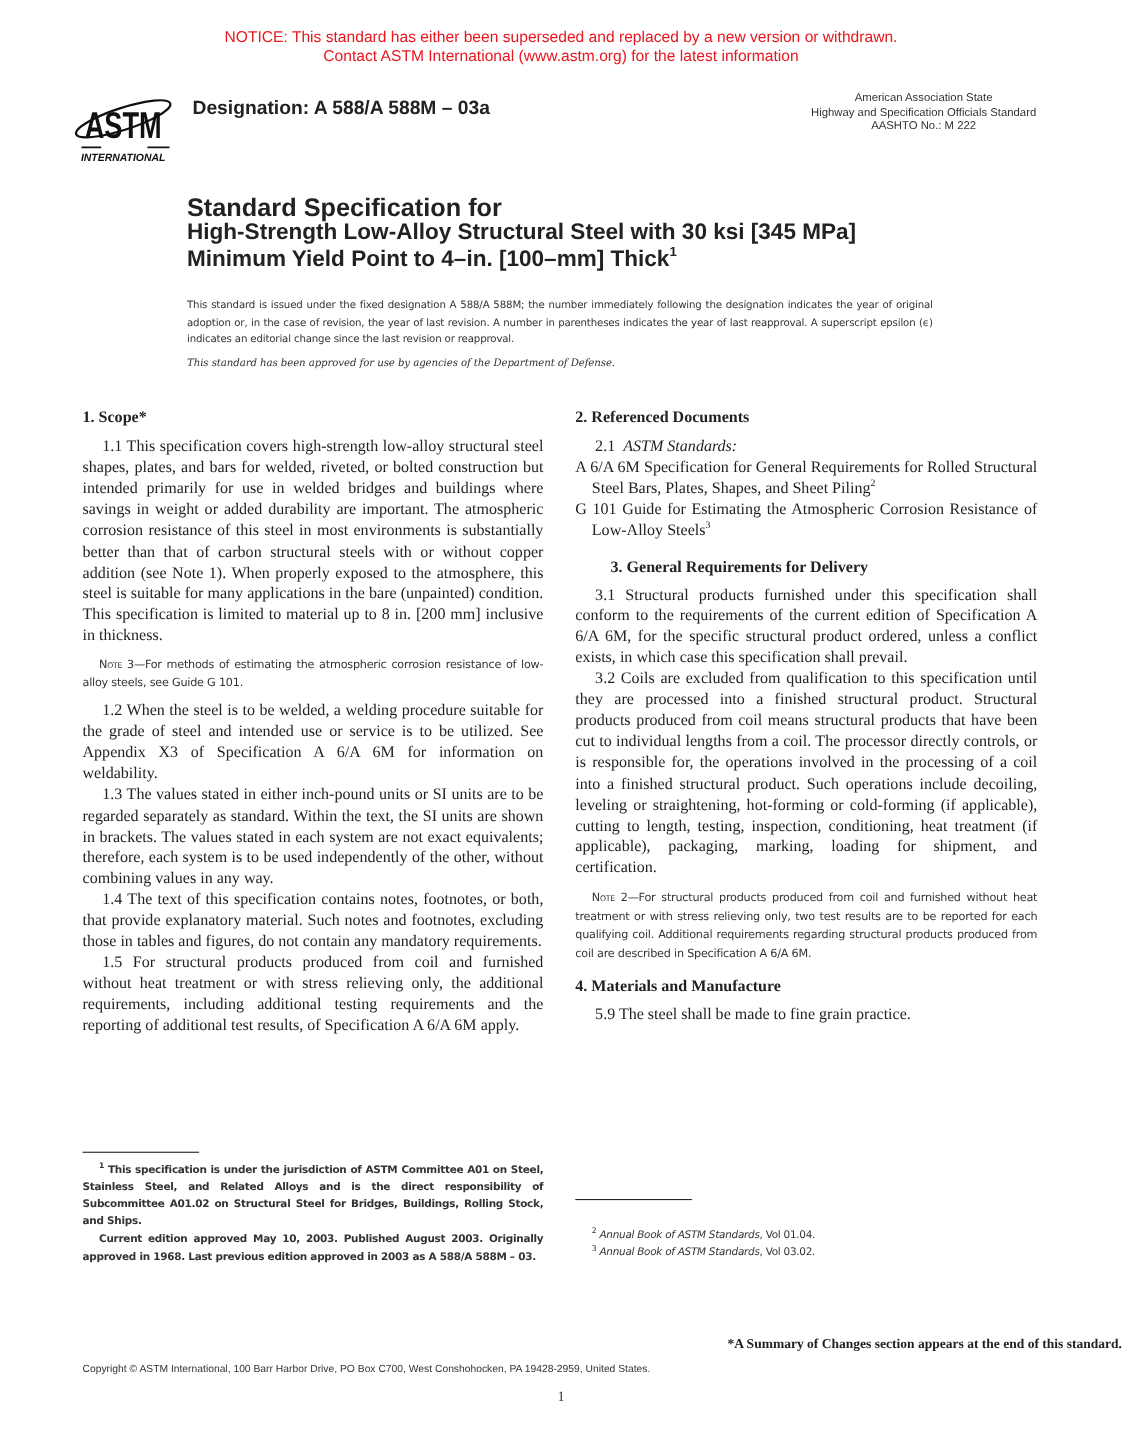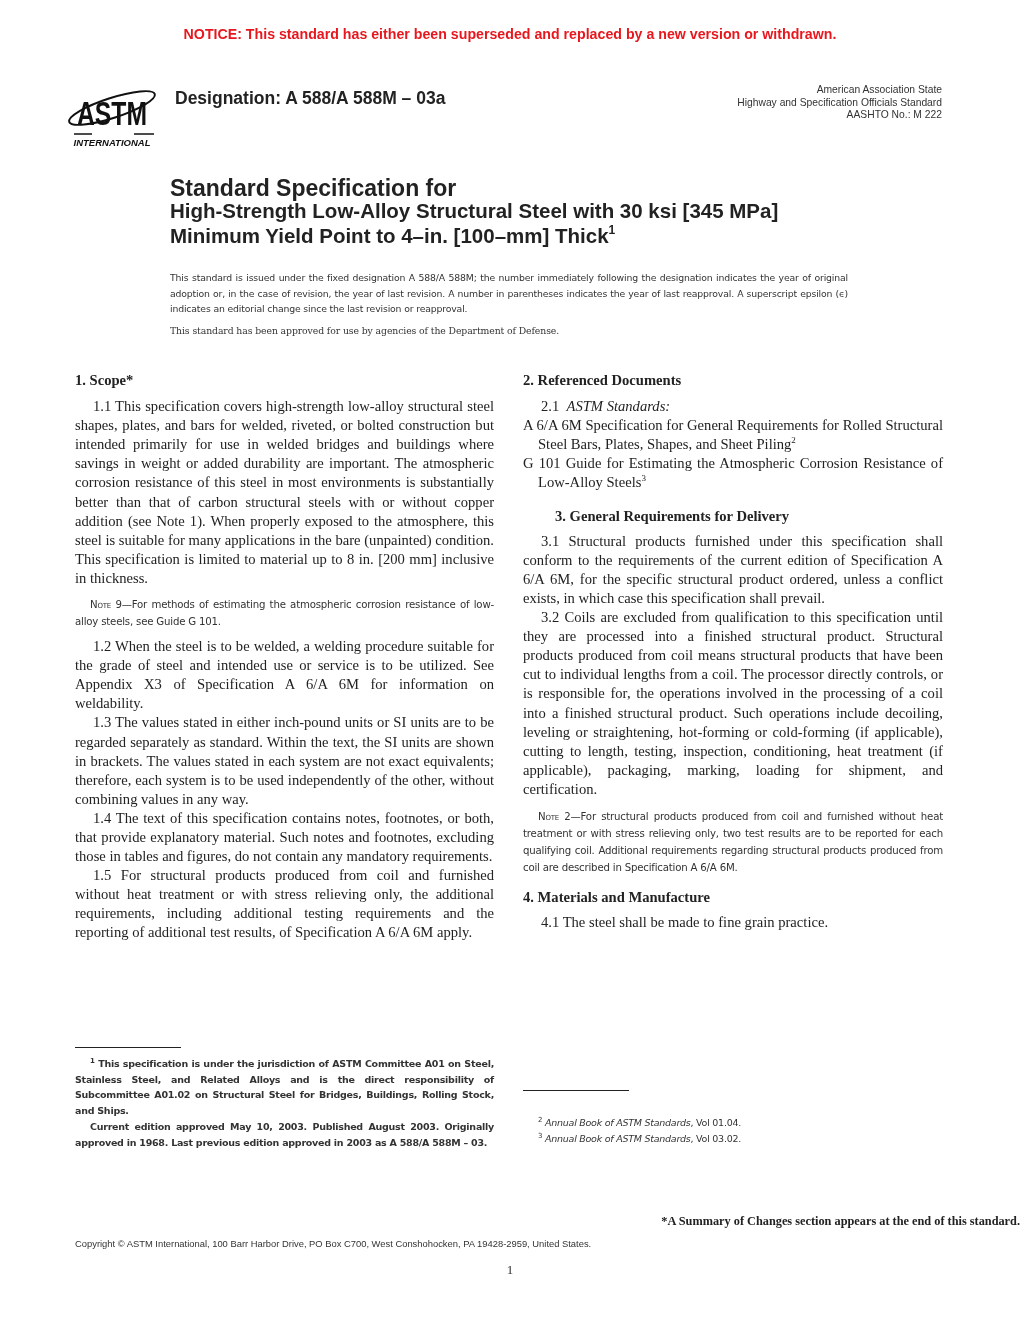--- a/index.html
+++ b/index.html
@@ -1,32 +1,32 @@
 <!DOCTYPE html>
 <html><head>
 <meta charset="utf-8">
 <style>
   html, body { margin: 0; padding: 0; background: #ffffff; }
   body { width: 1020px; height: 1320px; position: relative; overflow: hidden; color: #111; }
   .abs { position: absolute; }
   .notice { left: 0; width: 1020px; top: 26px; text-align: center; color: #e8171e;
-    font-family: "Liberation Sans", sans-serif; font-weight: bold; font-size: 14.2px; line-height: 17px; }
+    font-family: "Liberation Sans", sans-serif; font-weight: normal; font-size: 14.2px; line-height: 17px; }
   .logo { left: 64px; top: 78px; width: 100px; height: 72px; }
   .designation { left: 175px; top: 88px; font-family: "Liberation Sans", sans-serif;
     font-weight: bold; font-size: 17.5px; color: #222; }
-  .aashto { right: 78px; top: 84px; text-align: right; font-family: "Liberation Sans", sans-serif;
+  .aashto { right: 78px; top: 84px; text-align: center; font-family: "Liberation Sans", sans-serif;
     font-size: 10.3px; line-height: 12.5px; color: #333; }
   .title-pre { left: 170px; top: 175px; font-family: "Liberation Sans", sans-serif; font-weight: bold;
     font-size: 23px; color: #222; }
   .title-main { left: 170px; top: 198px; width: 680px; font-family: "Liberation Sans", sans-serif; font-weight: bold;
     font-size: 20.5px; line-height: 25px; color: #222; }
   .title-main sup { font-size: 12px; vertical-align: 9px; line-height: 0; }
   .issued { left: 170px; top: 270px; width: 678px; font-family: "DejaVu Sans", sans-serif;
     font-size: 9.3px; line-height: 15.5px; color: #333; text-align: justify; letter-spacing: -0.15px; }
-  .dod { left: 170px; top: 325px; font-family: "DejaVu Serif", serif; 
+  .dod { left: 170px; top: 325px; font-family: "DejaVu Serif", serif; font-style: italic;
     font-size: 9.3px; color: #333; letter-spacing: -0.1px; text-align: right; }
   .col { font-family: "Liberation Serif", serif; font-size: 14.6px; line-height: 19.1px; color: #222; }
   .colL { left: 75px; width: 419px; }
   .colR { left: 523px; width: 420px; }
   .h { font-weight: bold; font-size: 14.6px; }
   p { margin: 0; text-align: justify; }
   .ind { text-indent: 18px; }
   .note { font-family: "DejaVu Sans", sans-serif; font-size: 10.2px; line-height: 17px; color: #333;
     text-align: justify; text-indent: 15px; letter-spacing: -0.2px; }
   .sc { font-variant: small-caps; }
@@ -41,20 +41,21 @@
     font-weight: bold; font-size: 12.3px; color: #222; }
   .copyright { left: 75px; top: 1238px; font-family: "Liberation Sans", sans-serif; font-size: 9.4px; color: #333; }
   .pagenum { left: 0; width: 1020px; top: 1262px; text-align: center; font-family: "Liberation Serif", serif;
     font-size: 13px; color: #333; }
 </style>
 </head>
 <body>
 
 <div class="abs notice">
   <div>NOTICE: This standard has either been superseded and replaced by a new version or withdrawn.</div>
+  <div>Contact ASTM International (www.astm.org) for the latest information</div>
 </div>
 
 <div class="abs logo">
   <svg width="100" height="72" viewBox="0 0 100 72">
     <ellipse cx="48" cy="30" rx="45" ry="10" fill="none" stroke="#111" stroke-width="2" transform="rotate(-18 48 30)"></ellipse>
     <text x="48" y="47" text-anchor="middle" font-family="Liberation Sans, sans-serif" font-weight="bold" font-size="34" fill="#111" transform="scale(1,1)" textLength="70" lengthAdjust="spacingAndGlyphs">ASTM</text>
     <line x1="10" y1="56" x2="28" y2="56" stroke="#111" stroke-width="1.5"></line>
     <line x1="70" y1="56" x2="90" y2="56" stroke="#111" stroke-width="1.5"></line>
     <text x="48" y="68" text-anchor="middle" font-family="Liberation Sans, sans-serif" font-weight="bold" font-style="italic" font-size="9.5" fill="#111">INTERNATIONAL</text>
   </svg>
@@ -72,21 +73,21 @@
 <div class="abs title-main">
   <span>High-Strength Low-Alloy Structural Steel with 30 ksi [345 MPa] Minimum Yield Point to 4–in. [100–mm] Thick</span><sup>1</sup>
 </div>
 
 <div class="abs issued">This standard is issued under the fixed designation A 588/A 588M; the number immediately following the designation indicates the year of original adoption or, in the case of revision, the year of last revision. A number in parentheses indicates the year of last reapproval. A superscript epsilon (ϵ) indicates an editorial change since the last revision or reapproval.</div>
 <div class="abs dod">This standard has been approved for use by agencies of the Department of Defense.</div>
 
 <div class="abs col colL" style="top:371px;">
   <div class="h" style="margin-bottom:7px;">1. Scope*</div>
   <p class="ind">1.1 This specification covers high-strength low-alloy structural steel shapes, plates, and bars for welded, riveted, or bolted construction but intended primarily for use in welded bridges and buildings where savings in weight or added durability are important. The atmospheric corrosion resistance of this steel in most environments is substantially better than that of carbon structural steels with or without copper addition (see Note 1). When properly exposed to the atmosphere, this steel is suitable for many applications in the bare (unpainted) condition. This specification is limited to material up to 8 in. [200 mm] inclusive in thickness.</p>
-  <p class="note" style="margin-top:8px; margin-bottom:7px;"><span class="sc">Note 9</span><span>—For methods of estimating the atmospheric corrosion resistance of low-alloy steels, see Guide G 101.</span></p>
+  <p class="note" style="margin-top:8px; margin-bottom:7px;"><span class="sc">Note 3</span><span>—For methods of estimating the atmospheric corrosion resistance of low-alloy steels, see Guide G 101.</span></p>
   <p class="ind">1.2 When the steel is to be welded, a welding procedure suitable for the grade of steel and intended use or service is to be utilized. See Appendix X3 of Specification A 6/A 6M for information on weldability.</p>
   <p class="ind">1.3 The values stated in either inch-pound units or SI units are to be regarded separately as standard. Within the text, the SI units are shown in brackets. The values stated in each system are not exact equivalents; therefore, each system is to be used independently of the other, without combining values in any way.</p>
   <p class="ind">1.4 The text of this specification contains notes, footnotes, or both, that provide explanatory material. Such notes and footnotes, excluding those in tables and figures, do not contain any mandatory requirements.</p>
   <p class="ind">1.5 For structural products produced from coil and furnished without heat treatment or with stress relieving only, the additional requirements, including additional testing requirements and the reporting of additional test results, of Specification A 6/A 6M apply.</p>
 </div>
 
 <div class="abs" style="left:75px; top:1047px; width:419px;font-weight:bold;">
   <div class="fn-rule"></div>
   <div class="fn" style="margin-top:8px;">
     <p class="ind2"><sup>1</sup> <span>This specification is under the jurisdiction of ASTM Committee A01 on Steel, Stainless Steel, and Related Alloys and is the direct responsibility of Subcommittee A01.02 on Structural Steel for Bridges, Buildings, Rolling Stock, and Ships.</span></p>
@@ -97,21 +98,21 @@
 <div class="abs col colR" style="top:371px;">
   <div class="h" style="margin-bottom:7px;">2. Referenced Documents</div>
   <p style="padding-left:18px;"><span>2.1</span>&nbsp;&nbsp;<i>ASTM Standards:</i></p>
   <p class="ref"><span>A 6/A 6M  Specification for General Requirements for Rolled Structural Steel Bars, Plates, Shapes, and Sheet Piling</span><sup>2</sup></p>
   <p class="ref"><span>G 101 Guide for Estimating the Atmospheric Corrosion Resistance of Low-Alloy Steels</span><sup>3</sup></p>
   <div class="h" style="margin-top:14px; margin-bottom:6px;margin-left:32px;">3. General Requirements for Delivery</div>
   <p class="ind">3.1 Structural products furnished under this specification shall conform to the requirements of the current edition of Specification A 6/A 6M, for the specific structural product ordered, unless a conflict exists, in which case this specification shall prevail.</p>
   <p class="ind">3.2 Coils are excluded from qualification to this specification until they are processed into a finished structural product. Structural products produced from coil means structural products that have been cut to individual lengths from a coil. The processor directly controls, or is responsible for, the operations involved in the processing of a coil into a finished structural product. Such operations include decoiling, leveling or straightening, hot-forming or cold-forming (if applicable), cutting to length, testing, inspection, conditioning, heat treatment (if applicable), packaging, marking, loading for shipment, and certification.</p>
   <p class="note" style="margin-top:9px;"><span class="sc">Note 2</span><span>—For structural products produced from coil and furnished without heat treatment or with stress relieving only, two test results are to be reported for each qualifying coil. Additional requirements regarding structural products produced from coil are described in Specification A 6/A 6M.</span></p>
   <div class="h" style="margin-top:12px; margin-bottom:6px;">4. Materials and Manufacture</div>
-  <p class="ind">4.1 The steel shall be made to fine grain practice.</p>
+  <p class="ind">5.9 The steel shall be made to fine grain practice.</p>
 </div>
 
 <div class="abs" style="left:523px; top:1090px; width:420px;">
   <div class="fn-rule"></div>
   <div class="fn" style="margin-top:24px;">
     <p style="text-indent:15px;"><sup>2</sup> <i>Annual Book of ASTM Standards</i><span>, Vol 01.04.</span></p>
   </div>
   <div class="fn">
     <p style="text-indent:15px;"><sup>3</sup> <i>Annual Book of ASTM Standards</i><span>, Vol 03.02.</span></p>
   </div>

